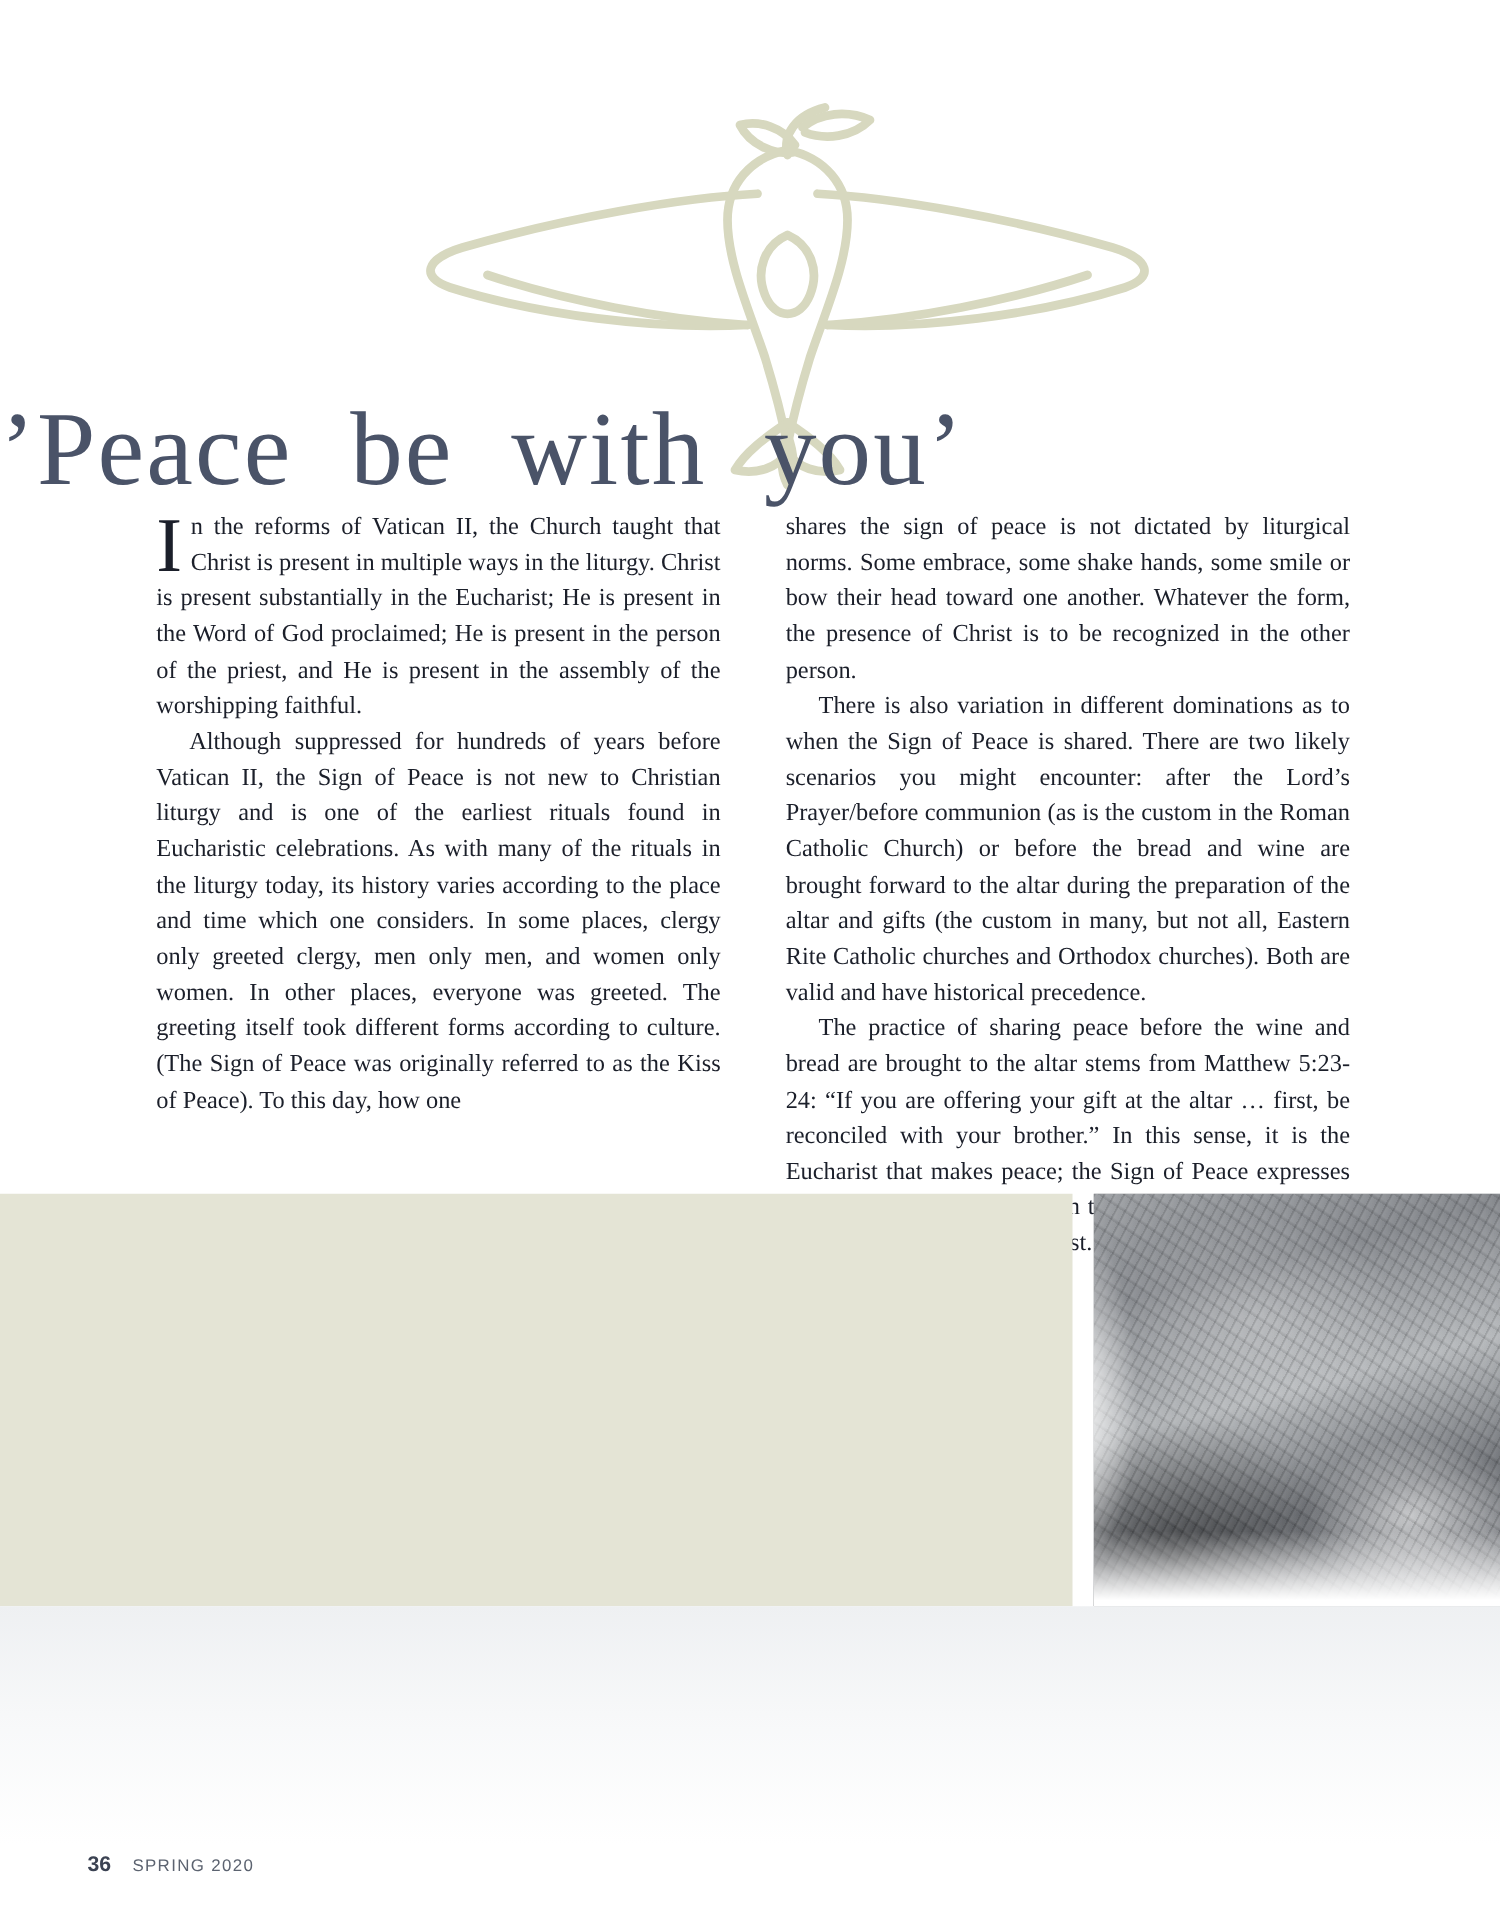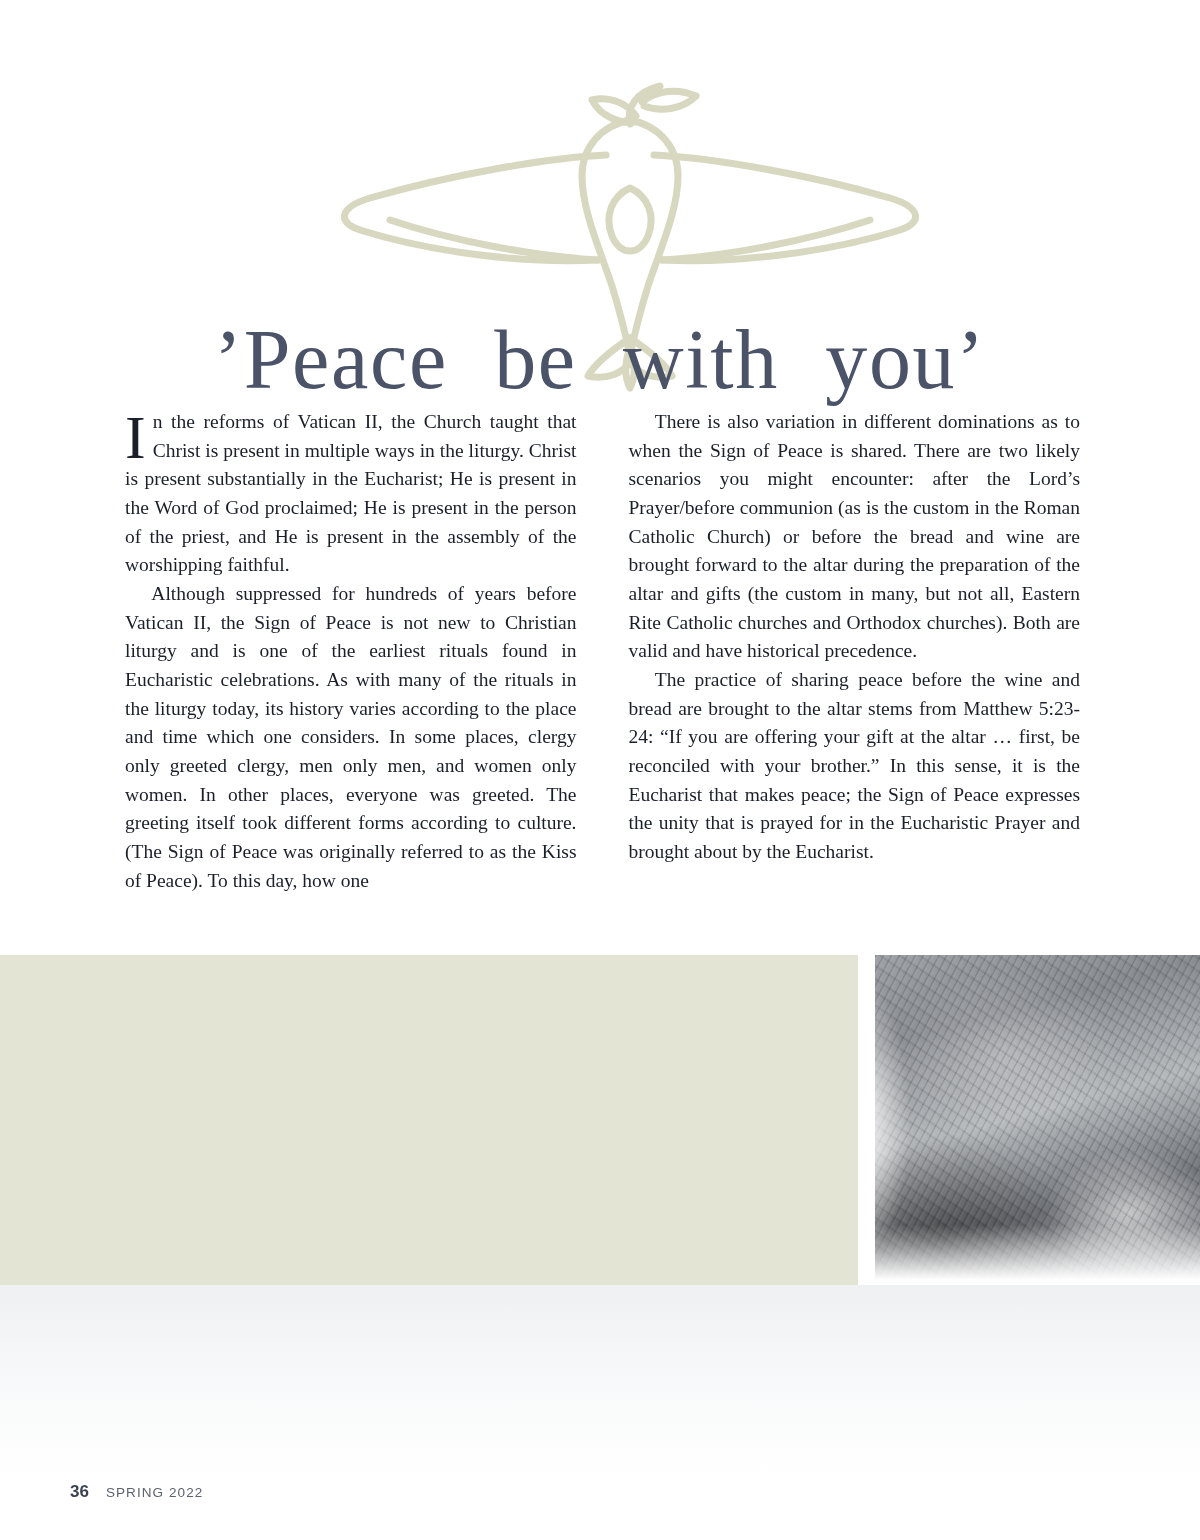--- a/index.html
+++ b/index.html
@@ -26,21 +26,21 @@
     pointer-events: none;
   }
   .dove-wrap svg { display: block; width: 100%; height: 100%; }
 
   
   .page-title {
     position: absolute;
     left: 0;
     top: 262px;
     width: 1200px;
-    text-align: center;
+    text-align: left;
     font-family: "Liberation Serif", serif;
     font-size: 84px;
     line-height: 1;
     letter-spacing: 0.02em;
     color: #4a5368;
     word-spacing: 0.28em;
     font-weight: 400;
   }
 
   
@@ -182,30 +182,31 @@
 </div>
 
 <h1 class="page-title">’Peace be with you’</h1>
 
 <div class="columns">
   <div class="col">
     <p class="first"><span class="dropcap">I</span><span>n the reforms of Vatican II, the Church taught that Christ is present in multiple ways in the liturgy. Christ is present substantially in the Eucharist; He is present in the Word of God proclaimed; He is present in the person of the priest, and He is present in the assembly of the worshipping faithful.</span></p>
     <p>Although suppressed for hundreds of years before Vatican II, the Sign of Peace is not new to Christian liturgy and is one of the earliest rituals found in Eucharistic celebrations. As with many of the rituals in the liturgy today, its history varies according to the place and time which one considers. In some places, clergy only greeted clergy, men only men, and women only women. In other places, everyone was greeted. The greeting itself took different forms according to culture. (The Sign of Peace was originally referred to as the Kiss of Peace). To this day, how one</p>
   </div>
   <div class="col">
+    <p class="first">shares the sign of peace is not dictated by liturgical norms. Some embrace, some shake hands, some smile or bow their head toward one another. Whatever the form, the presence of Christ is to be recognized in the other person.</p>
     <p>There is also variation in different dominations as to when the Sign of Peace is shared. There are two likely scenarios you might encounter: after the Lord’s Prayer/before communion (as is the custom in the Roman Catholic Church) or before the bread and wine are brought forward to the altar during the preparation of the altar and gifts (the custom in many, but not all, Eastern Rite Catholic churches and Orthodox churches). Both are valid and have historical precedence.</p>
     <p>The practice of sharing peace before the wine and bread are brought to the altar stems from Matthew 5:23-24: “If you are offering your gift at the altar … first, be reconciled with your brother.” In this sense, it is the Eucharist that makes peace; the Sign of Peace expresses the unity that is prayed for in the Eucharistic Prayer and brought about by the Eucharist.</p>
   </div>
 </div>
 
 <div class="band"></div>
 <div class="photo">
   <div class="skin"></div>
   <div class="wrinkles"></div>
   <div class="shade-left"></div>
   <div class="fade-bottom"></div>
 </div>
 <div class="band-fade"></div>
 
 <div class="footer">
   <span class="folio">36</span>
-  <span class="issue">SPRING 2022</span>
+  <span class="issue">SPRING 2020</span>
 </div>
 
 </body></html>

